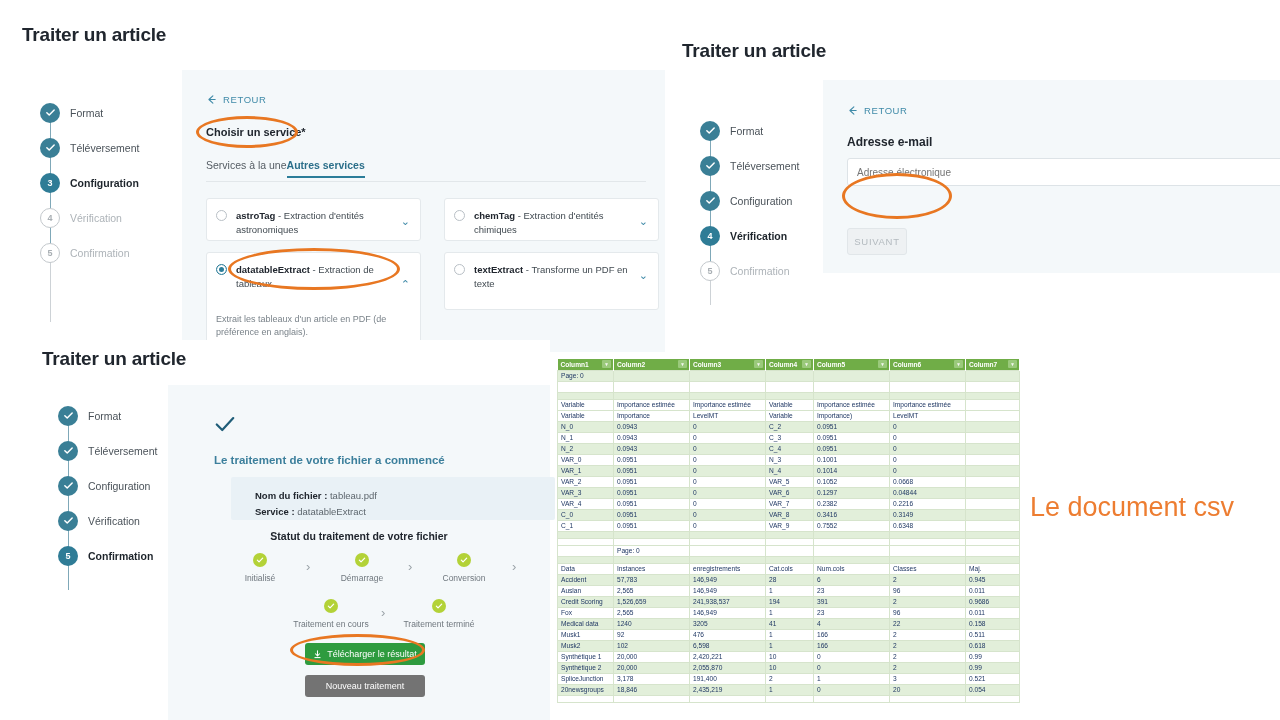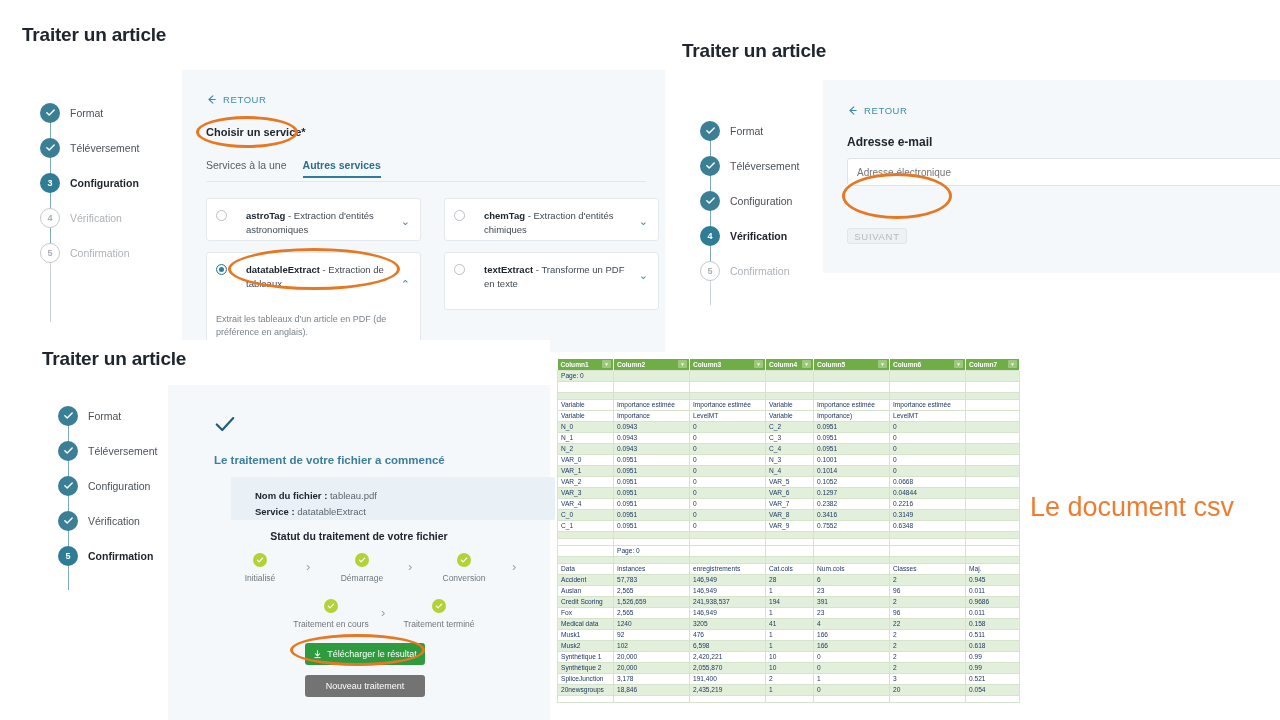--- a/index.html
+++ b/index.html
@@ -37,34 +37,34 @@
   .step .slabel.muted { color: #adb3b8; }
   .connector {
     position: absolute; left: 9.5px; width: 1.5px; background: #7fa8b8; z-index: 1;
   }
   .connector.faded { background: #cdd2d6; }
 
   
   .retour { display: flex; align-items: center; gap: 6px; color: #3f8aa8; font-size: 9.5px; letter-spacing: .6px; }
   .retour svg { width: 11px; height: 11px; }
   .section-title { font-weight: bold; font-size: 11px; color: #20262e; }
-  .tabs { display: flex; gap: 16px; font-size: 10.5px; color: #5a6view; }
+  .tabs { display: flex; font-size: 10.5px; color: #5a6view; }
   .tab { color: #545c63; padding-bottom: 5px; }
   .tab.active { color: #2b6f8a; font-weight: bold; border-bottom: 2px solid #2b7d99; }
   .tabrule { height: 1px; background: #e2e7ea; }
 
   
   .svc {
     background: #fff; border: 1px solid #e4e9ec; border-radius: 3px;
     display: flex; align-items: flex-start; padding: 10px 9px;
     position: relative;
   }
   .radio { width: 11px; height: 11px; border-radius: 50%; border: 1.3px solid #b9c0c6; flex: 0 0 auto; margin-top: 1px; background:#fff; }
   .radio.sel { border-color: #2b7d99; box-shadow: inset 0 0 0 2px #fff, inset 0 0 0 6px #2b7d99; }
-  .svc-text { margin-left: 19px; font-size: 9.5px; line-height: 1.45; color: #414a51; flex: 1; padding-right: 16px; }
+  .svc-text { margin-left: 9px; font-size: 9.5px; line-height: 1.45; color: #414a51; flex: 1; padding-right: 16px; }
   .svc-text b { color: #20262e; }
   .chev { position: absolute; color: #3f8aa8; font-size: 11px; line-height: 1; }
   .svc-desc { font-size: 9px; color: #7a838a; line-height: 1.5; }
   .svc-more { font-size: 9px; color: #3f8aa8; }
 
   
   .field-label { font-size: 12px; font-weight: bold; color: #20262e; }
   .text-input {
     background: #fff; border: 1px solid #dde3e7; border-radius: 3px;
     font-size: 10px; color: #8d959b; display: flex; align-items: center;
@@ -276,21 +276,21 @@
         <svg viewBox="0 0 12 12">
             <path d="M7.5 2 L3.2 6 L7.5 10 M3.2 6 H10" fill="none" stroke="#3f8aa8" stroke-width="1.2" stroke-linecap="round" stroke-linejoin="round"></path>
           </svg>
         <span>RETOUR</span>
       </div>
 
       <div class="field-label" style="position:absolute;left:24px;top:55px;">Adresse e-mail</div>
 
       <input class="text-input" style="position: absolute; left: 24px; top: 78px; width: 440px; height: 28px;" placeholder="Adresse électronique">
 
-      <div class="btn-disabled" style="position:absolute;left:24px;top:148px;width:60px;height:16px;">SUIVANT</div>
+      <div class="btn-disabled" style="position:absolute;left:24px;top:148px;width:60px;height:27px;">SUIVANT</div>
     </div>
 
     <div class="ellipse" style="left:177px;top:153px;width:110px;height:46px;"></div>
   </div>
 
   <div class="panel" style="left:20px;top:340px;width:530px;height:380px;">
     <div class="panel-title" style="position:absolute;left:22px;top:8px;">Traiter un article</div>
 
     <div class="stepper" style="position:absolute;left:38px;top:58px;width:140px;">
       <div class="connector" style="top:17px;height:175px;"></div>

